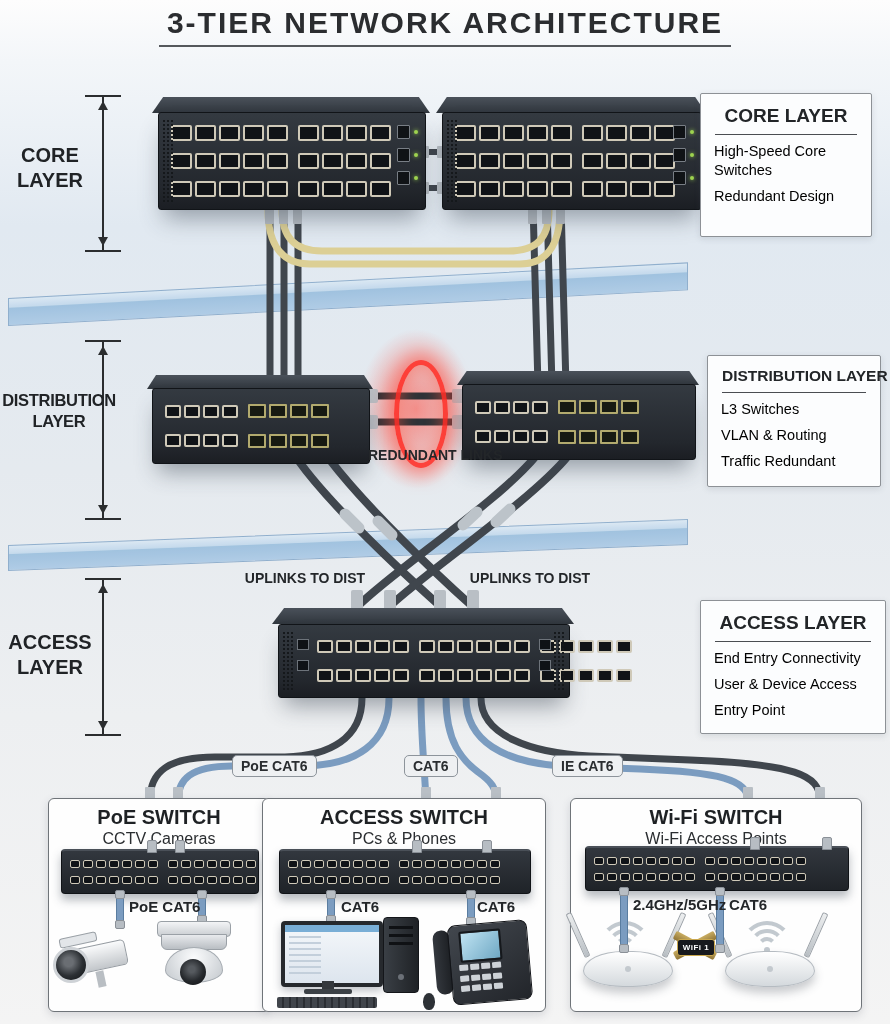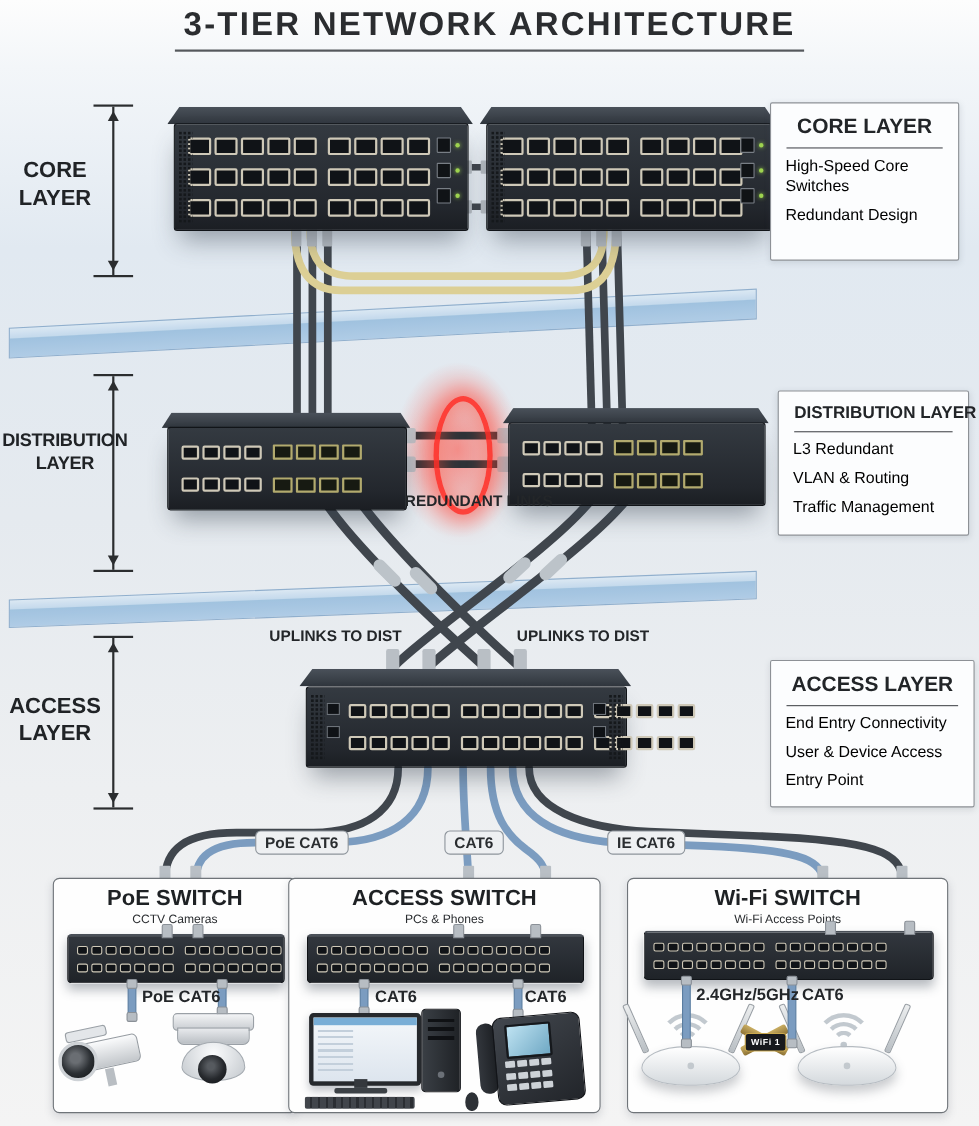--- a/index.html
+++ b/index.html
@@ -68,21 +68,21 @@
   .plain-label{font-weight:700;font-size:14px;color:#232629;z-index:6;white-space:nowrap;}
   .center{text-align:center;}
 
   .glow-ring{border-radius:50%;border:5px solid rgba(255,47,39,.88);z-index:4;
     box-shadow:0 0 18px 7px rgba(255,70,55,.5),inset 0 0 14px 4px rgba(255,80,60,.4);}
 
   
   .dev-box{background:#fefefe;border:1.5px solid #6f7479;border-radius:6px;z-index:5;
     box-shadow:0 3px 8px rgba(70,80,95,.18);}
   .db-title{margin-top:7px;text-align:center;font-weight:700;font-size:20px;color:#1e2124;}
-  .db-sub{text-align:center;font-size:11px;color:#2a2d30;margin-top:1px;}
+  .db-sub{text-align:center;font-size:16px;color:#2a2d30;margin-top:1px;}
   .mini-sw{position:absolute;background:linear-gradient(180deg,#32373e,#1f2328);border:1px solid #101317;
     border-top:2px solid #4a5058;border-radius:4px;display:flex;flex-direction:column;
     justify-content:space-evenly;box-shadow:0 6px 10px rgba(50,60,75,.35);}
   .mini-sw .prow{padding-left:8px;}
   .stub{position:absolute;width:8px;height:11px;top:-11px;background:#b7bdc3;border:1px solid #8a9097;border-radius:2px 2px 0 0;}
   .icable{position:absolute;width:6px;background:#7b9cc0;border:1px solid #5a7da0;border-radius:2px;z-index:1;}
   .icable::before,.icable::after{content:'';position:absolute;left:-2px;width:8px;height:7px;
     background:#b7bdc3;border:1px solid #8a9097;border-radius:2px;}
   .icable::before{top:-2px}.icable::after{bottom:-2px}
   .inbox-label{position:absolute;font-weight:700;font-size:15px;color:#232629;white-space:nowrap;z-index:2;}
@@ -264,23 +264,23 @@
   <div class="abs layer-label" style="left:4px;top:630px;width:92px;font-size:20px;">ACCESS LAYER</div>
 
   <div class="abs info-box" style="left:700px;top:93px;width:170px;height:142px;">
     <div class="ib-title">CORE LAYER</div>
     <div class="ib-line">High-Speed Core Switches</div>
     <div class="ib-line">Redundant Design</div>
   </div>
 
   <div class="abs info-box" style="left:707px;top:355px;width:172px;height:130px;">
     <div class="ib-title small">DISTRIBUTION LAYER</div>
-    <div class="ib-line">L3 Redundant</div>
+    <div class="ib-line">L3 Switches</div>
     <div class="ib-line">VLAN &amp; Routing</div>
-    <div class="ib-line">Traffic Management</div>
+    <div class="ib-line">Traffic Redundant</div>
   </div>
 
   <div class="abs info-box" style="left:700px;top:600px;width:184px;height:132px;">
     <div class="ib-title">ACCESS LAYER</div>
     <div class="ib-line">End Entry Connectivity</div>
     <div class="ib-line">User &amp; Device Access</div>
     <div class="ib-line">Entry Point</div>
   </div>
 
   <div class="abs sw-top" style="left:152px;top:97px;width:278px;height:16px;"></div>

